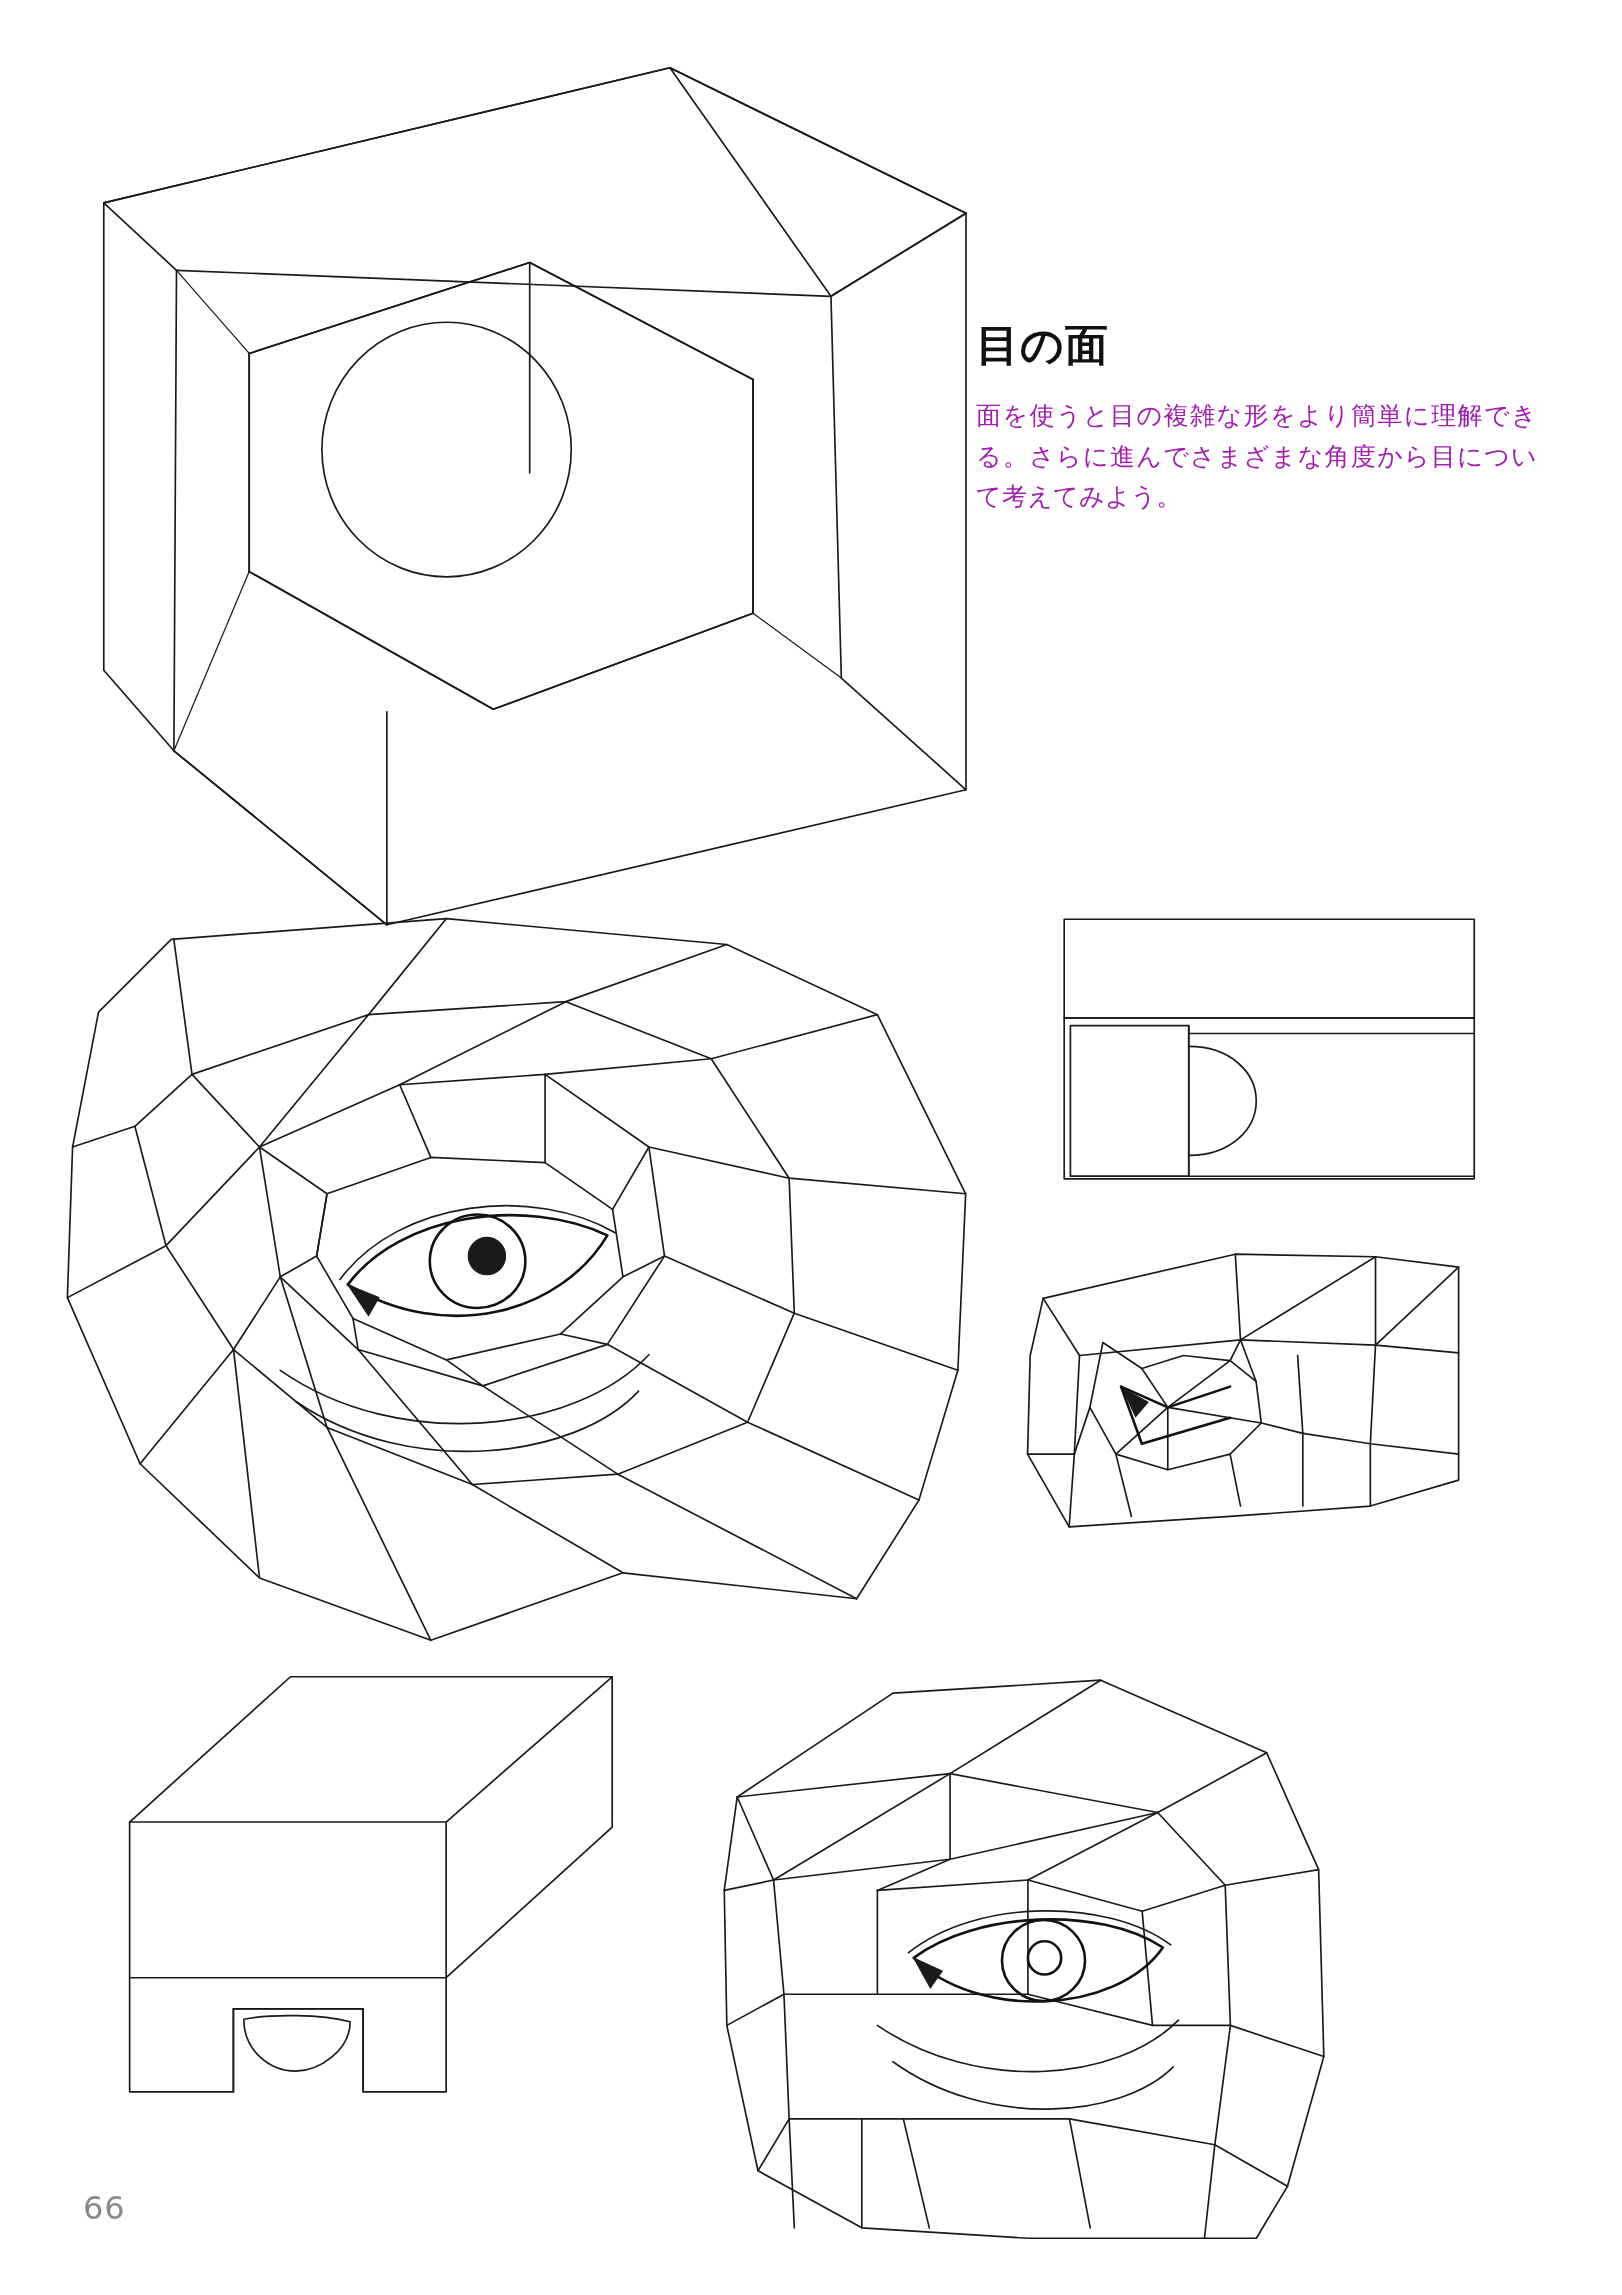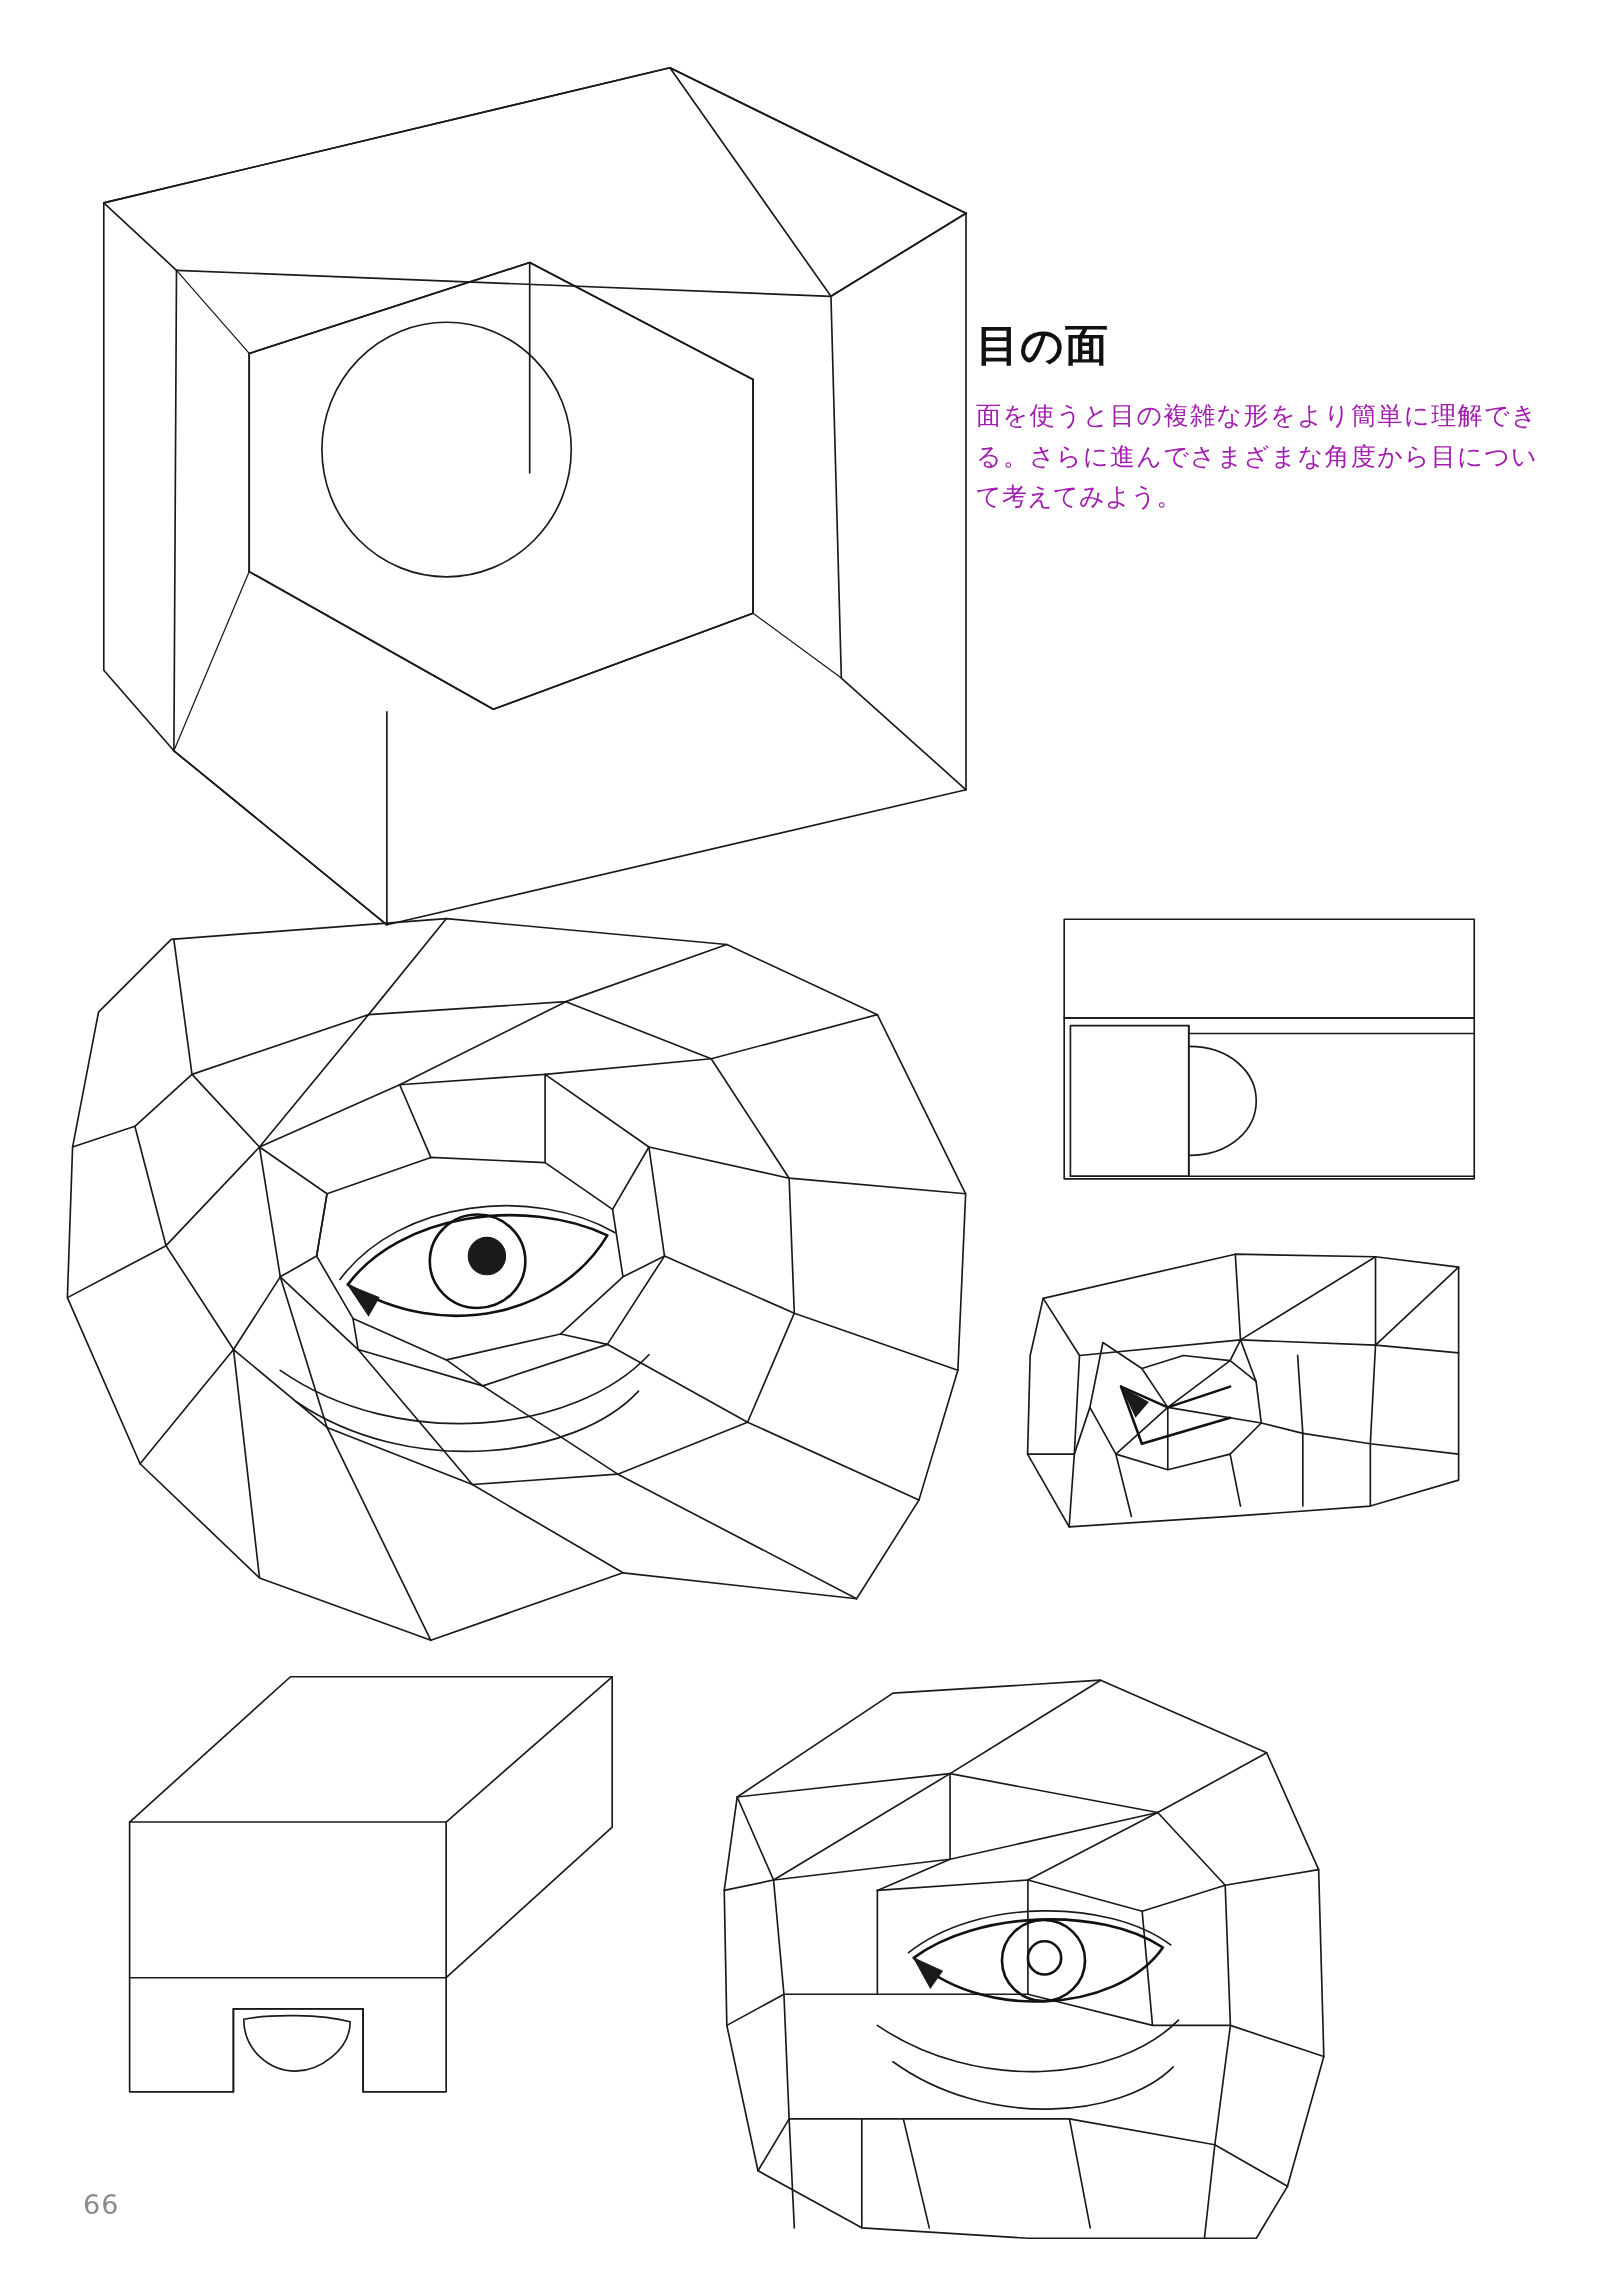--- a/index.html
+++ b/index.html
@@ -44,21 +44,21 @@
     color: #a21caf;
     text-align: justify;
   }
 
   
   .page-number {
     position: absolute;
     left: 83px;
     top: 2189px;
     font-family: "DejaVu Sans", sans-serif;
-    font-size: 27px;
+    font-size: 32px;
     color: #8a8a8a;
     letter-spacing: 1px;
   }
 
   
   .figure {
     position: absolute;
   }
   .figure svg {
     display: block;

